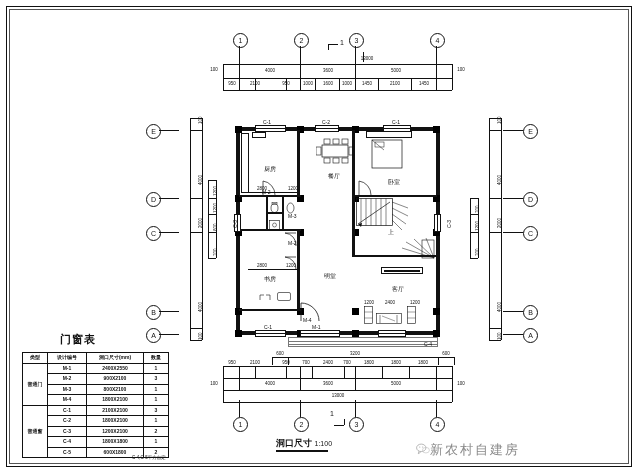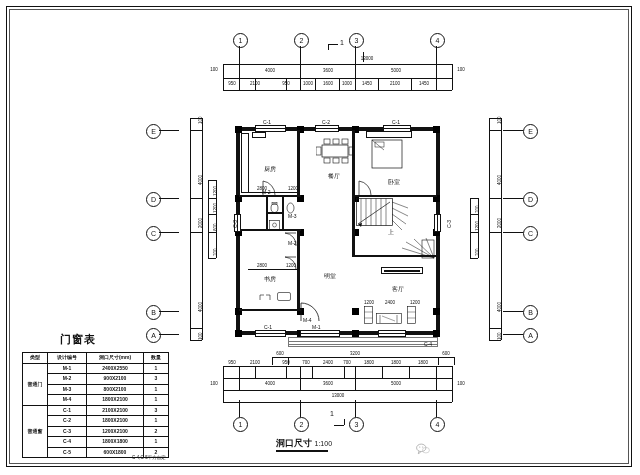--- a/index.html
+++ b/index.html
@@ -545,14 +545,15 @@
   </div>
   <div class="plan-title-ul"></div>
 
   <svg class="wm-ic" viewBox="0 0 24 20">
     <ellipse cx="9" cy="8" rx="8" ry="6.4" fill="none" stroke="#9a9a9a" stroke-width="1.2"></ellipse>
     <path d="M5 14 L4 18 L8 15.5" fill="none" stroke="#9a9a9a" stroke-width="1.2"></path>
     <circle cx="6.5" cy="6.5" r="0.9" fill="#9a9a9a"></circle>
     <circle cx="11.5" cy="6.5" r="0.9" fill="#9a9a9a"></circle>
     <ellipse cx="17" cy="12" rx="6" ry="4.8" fill="none" stroke="#c2c2c2" stroke-width="1.1"></ellipse>
   </svg>
+  <div class="wm">新农村自建房</div>
 
 </div>
 
 </body></html>

